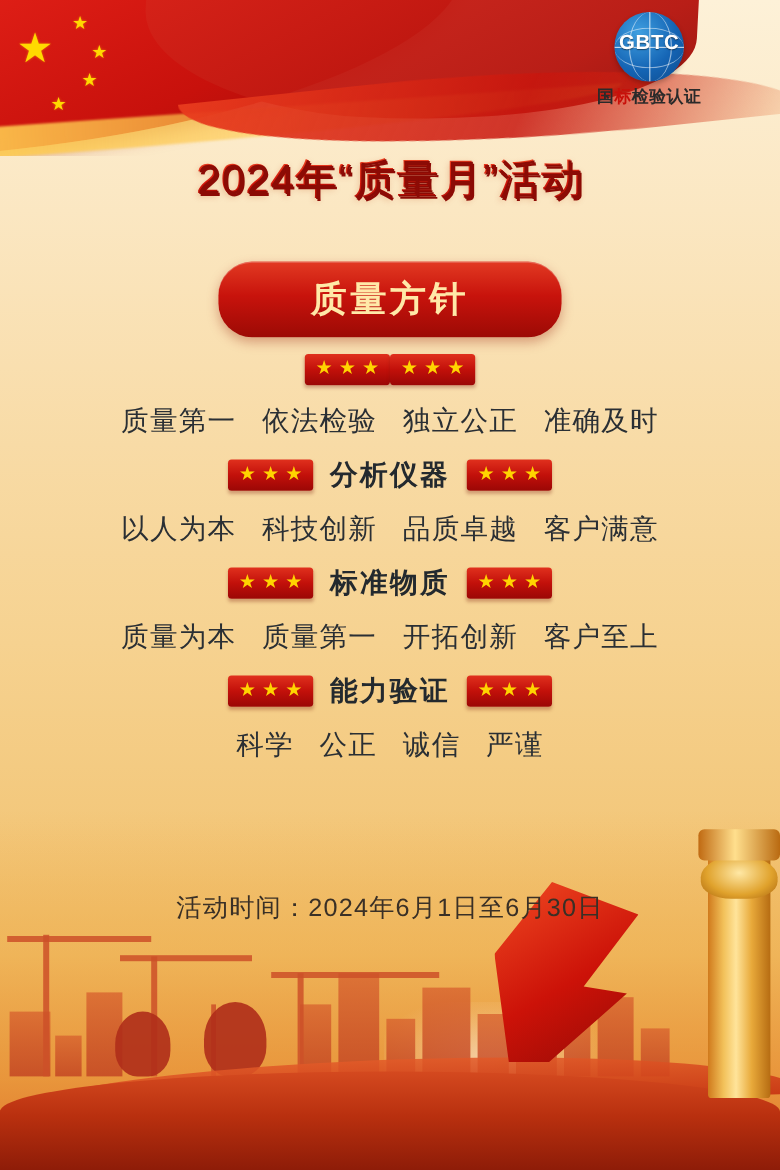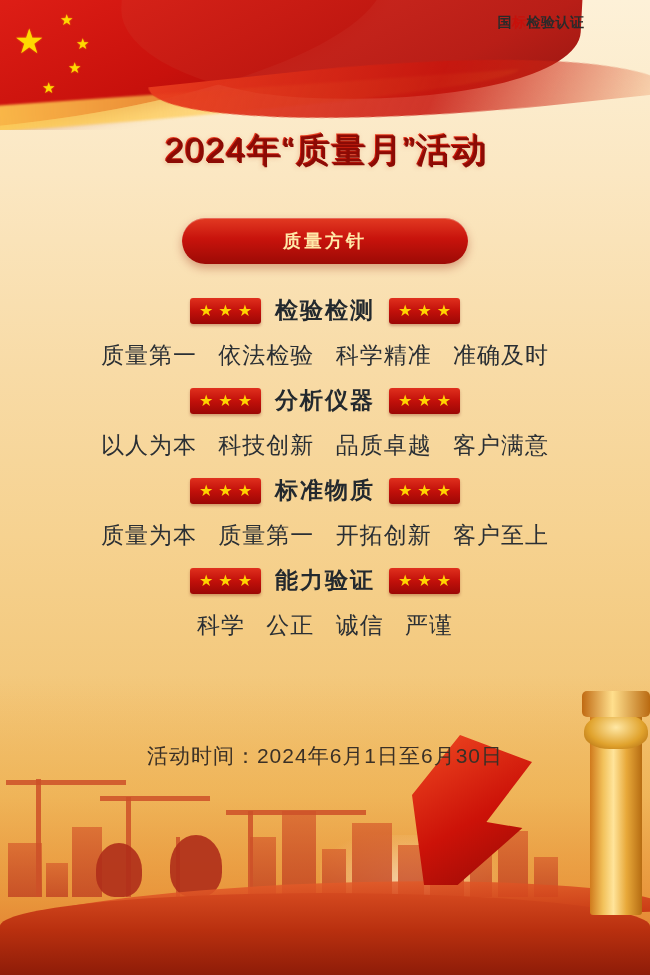--- a/index.html
+++ b/index.html
@@ -182,21 +182,21 @@
     top: 218px; left: 0; right: 0;
     text-align: center;
   }
   .pill {
     display: inline-block;
     min-width: 218px;
     padding: 11px 34px;
     border-radius: 28px;
     background: linear-gradient(180deg, #e23a22 0%, #c8130c 45%, #9c0a05 100%);
     color: #ffe9a8;
-    font-size: 18px;
+    font-size: 30px;
     font-weight: bold;
     letter-spacing: 3px;
     box-shadow: 0 4px 10px rgba(150,25,10,.35), inset 0 1px 0 rgba(255,255,255,.25);
   }
 
   
   .sections {
     position: absolute;
     top: 295px;
     left: 0; right: 0;
@@ -352,51 +352,55 @@
     <div class="flag-gold"></div>
     <div class="flag-ribbon"></div>
     <span class="star s1">★</span>
     <span class="star s2">★</span>
     <span class="star s3">★</span>
     <span class="star s4">★</span>
     <span class="star s5">★</span>
   </div>
 
   <div class="logo">
+    <div class="logo-globe">
+      <div class="merid"></div>
+      <div class="merid2"></div>
+      <div class="logo-gbtc">GBTC</div>
+    </div>
     <div class="logo-cn">
       <span>国</span><span class="hl">标</span><span>检验认证</span>
     </div>
   </div>
 
   <div class="main-title">2024年“质量月”活动</div>
 
   <div class="pill-wrap">
     <div class="pill">质量方针</div>
   </div>
 
   <div class="sections">
 
     <div class="section">
       <div class="head-row">
         <div class="stars-box">
           <span>★</span>
           <span>★</span>
           <span>★</span>
         </div>
-        <div class="head-label">检验检测</div>
         <div class="stars-box">
           <span>★</span>
           <span>★</span>
           <span>★</span>
         </div>
       </div>
       <div class="slogan">
         <span>质量第一</span>
         <span>依法检验</span>
-        <span>科学精准</span>
+        <span>独立公正</span>
         <span>准确及时</span>
       </div>
     </div>
 
     <div class="section">
       <div class="head-row">
         <div class="stars-box">
           <span>★</span>
           <span>★</span>
           <span>★</span>

